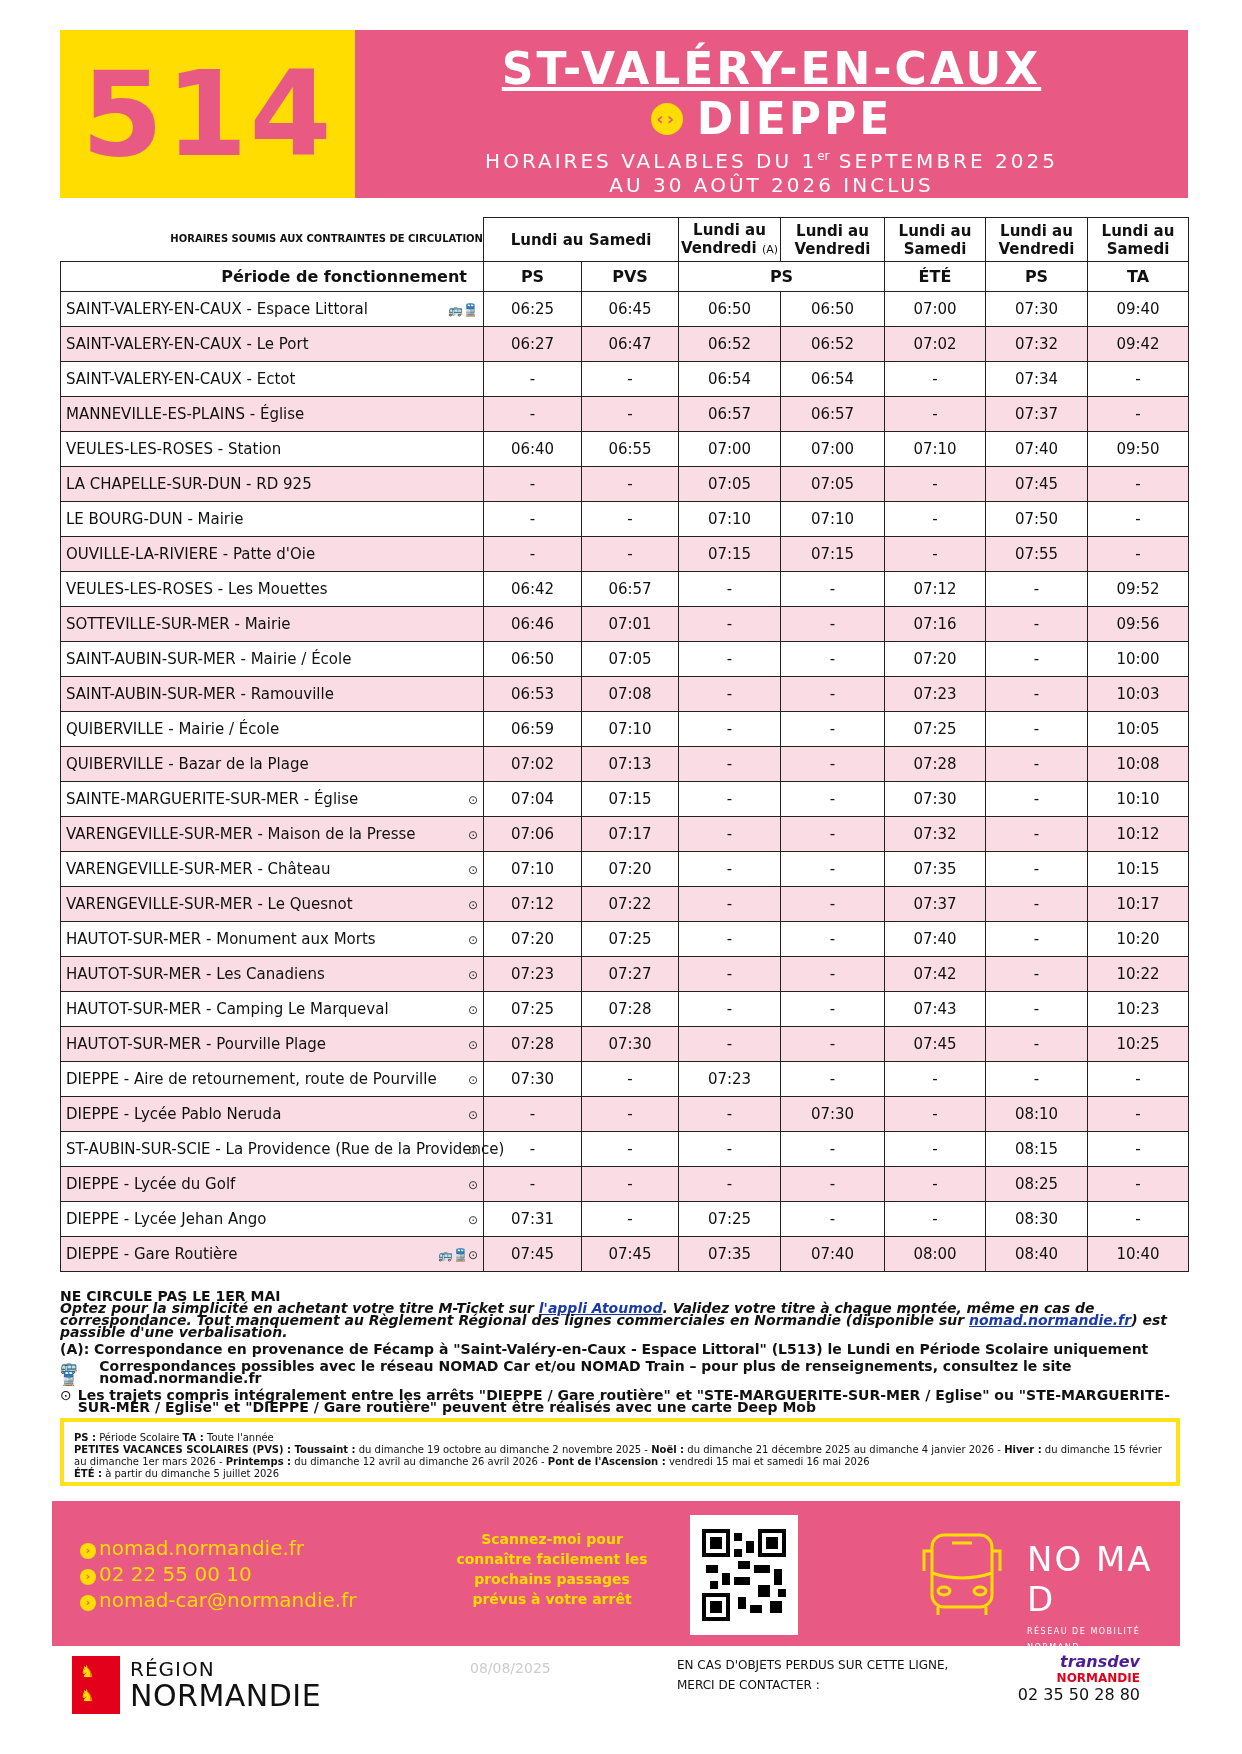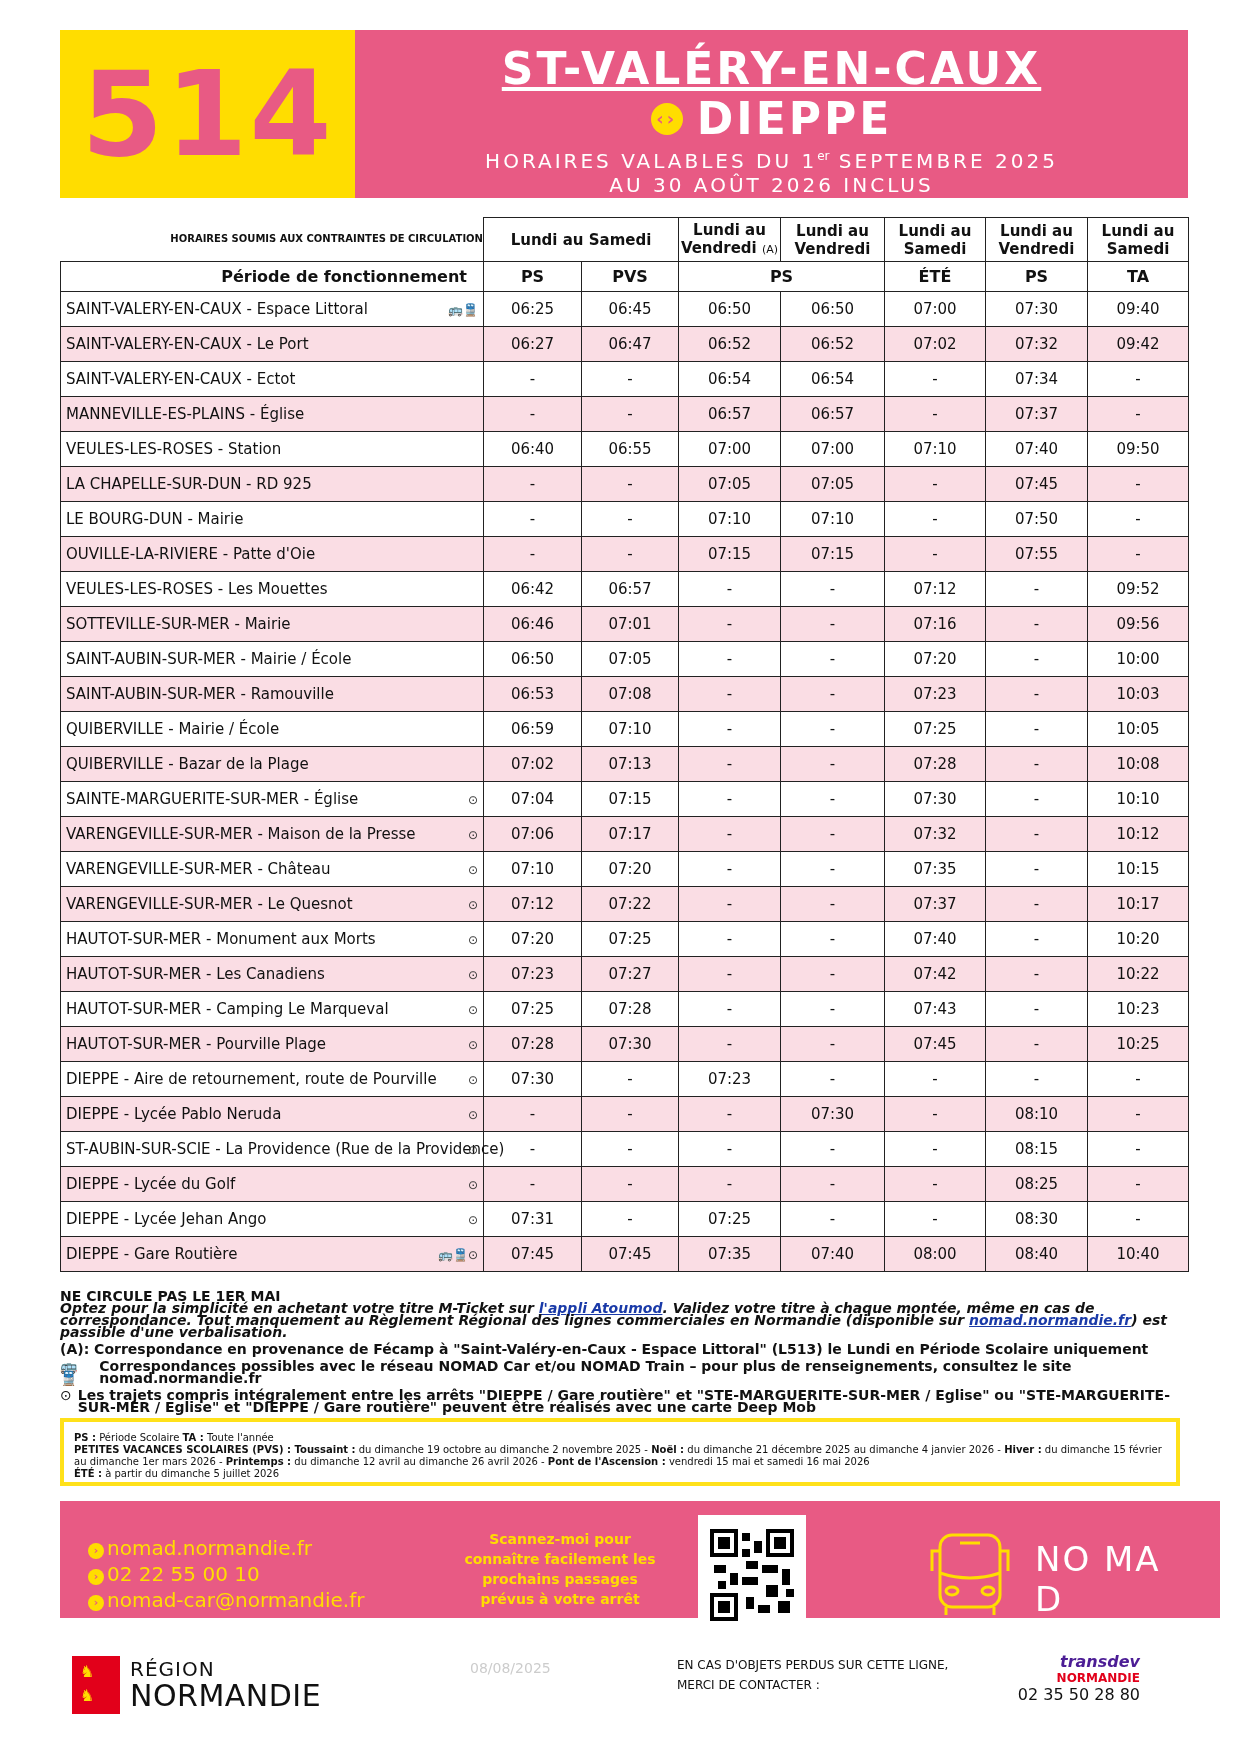--- a/index.html
+++ b/index.html
@@ -21,21 +21,21 @@
   table.tt tr.days td.note{border:none;border-bottom:1.5px solid #222;text-align:right;font-size:10px;font-weight:bold;padding-left:3px;}
   table.tt tr.per td{height:29px;font-weight:bold;font-size:16px;}
   table.tt tr.per td.perlab{text-align:right;padding-right:16px;}
   .notes{position:absolute;left:60px;top:1290px;width:1128px;font-size:14px;line-height:12px;}
   .notes .b{font-weight:bold;}
   .notes .it{font-style:italic;font-weight:bold;}
   .notes a{color:#1a3aa8;text-decoration:underline;}
   .notes .row{margin-top:5px;font-weight:bold;display:flex;gap:6px;}
   .ybox{position:absolute;left:60px;top:1418px;width:1120px;height:68px;border:4px solid #FFE11A;font-size:10px;line-height:12px;padding:10px 0 4px 10px;box-sizing:border-box;}
   .ybox b{font-weight:bold;}
-  .pink{position:absolute;left:60px;top:1501px;width:1128px;height:117px;background:#E85A84;padding-left:32px;}
+  .pink{position:absolute;left:52px;top:1501px;width:1128px;height:145px;background:#E85A84;}
   .contacts{position:absolute;left:28px;top:34px;color:#FFDD00;font-size:20px;line-height:26px;}
   .contacts .bullet{display:inline-block;width:16px;height:16px;border-radius:50%;background:#FFDD00;color:#E85A84;font-size:11px;line-height:16px;text-align:center;font-weight:bold;margin-right:3px;vertical-align:1px;}
   .scan{position:absolute;left:400px;top:28px;width:200px;text-align:center;color:#FFDD00;font-size:14px;font-weight:bold;line-height:20px;}
   .qr{position:absolute;left:638px;top:14px;width:108px;height:120px;background:#fff;}
   .qr svg{position:absolute;left:12px;top:14px;}
   .bus{position:absolute;left:870px;top:30px;}
   .nomad{position:absolute;left:975px;top:38px;color:#fff;text-align:left;width:160px;}
   .nomad .big{font-size:34px;letter-spacing:2px;}
   .nomad .small{font-size:8px;letter-spacing:1.5px;margin-top:8px;}
   .nomad .small2{font-size:8px;letter-spacing:1.5px;margin-top:7px;}

